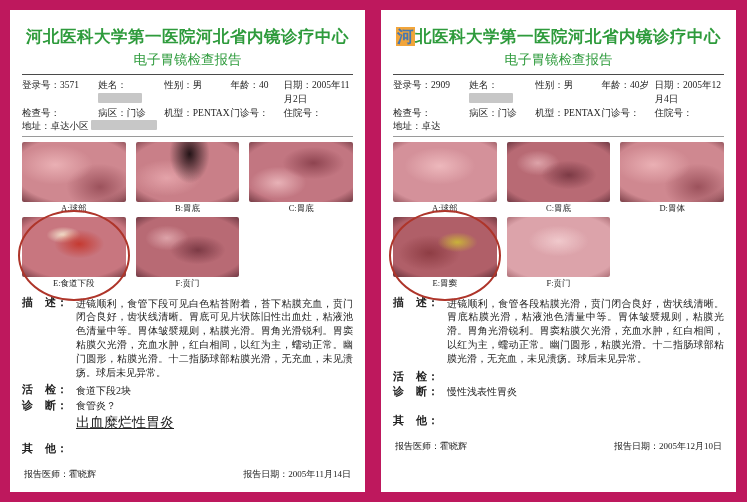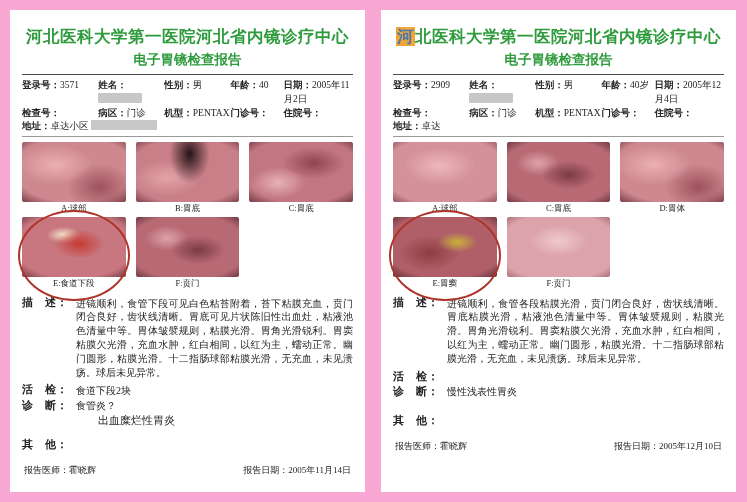--- a/index.html
+++ b/index.html
@@ -1,32 +1,32 @@
 <!DOCTYPE html>
 <html><head>
 <meta charset="utf-8">
 <style>
   * { margin:0; padding:0; box-sizing:border-box; }
   html,body { width:747px; height:502px; overflow:hidden; }
   body { font-family:"Liberation Serif","DejaVu Serif",serif; color:#232323; }
-  .frame { width:747px; height:502px; background:#f9a8d4; display:flex; gap:16px; padding:10px; }
+  .frame { width:747px; height:502px; background:#be185d; display:flex; gap:16px; padding:10px; }
   .page { background:#ffffff; width:355px; height:482px; padding:16px 12px 8px 12px; position:relative; }
 
   .title { text-align:center; font-family:"DejaVu Sans","Liberation Sans",sans-serif;
            font-weight:bold; font-size:16.5px; color:#2e9b3c; letter-spacing:0.5px; white-space:nowrap; }
   .hl { background:#f2a53a; color:#4878b0; padding:0 1px; }
   .hl:empty { display:none; }
   .subtitle { text-align:center; font-family:"DejaVu Sans","Liberation Sans",sans-serif;
-              font-weight:bold; font-size:13.5px; color:#2e9b3c; margin-top:3px; }
+              font-weight:normal; font-size:13.5px; color:#2e9b3c; margin-top:3px; }
   .rule-dark { border-top:1.6px solid #4a4a4a; margin:5px 0 4px 0; }
   .rule-light { border-top:1px solid #9a9a9a; margin:2px 0 5px 0; }
 
   .info { font-size:9.5px; line-height:1.45; }
   .info .row { display:flex; }
-  .lbl { font-weight:bold;text-align:center; }
+  .lbl { font-weight:normal;text-align:center; }
   .c1 { width:23%; } .c2 { width:20%; } .c3 { width:20%; } .c4 { width:16%; } .c5 { flex:1; }
   .redact { display:inline-block; width:44px; height:10px; background:#c7c7c7;
             vertical-align:-1px; border-radius:1px; }
   .redact.wide { width:66px; }
 
   .grid { display:grid; grid-template-columns:repeat(3,1fr); column-gap:10px; row-gap:3px; margin-top:4px; }
   .cell { position:relative; text-align:center; }
   .photo { height:60px; border-radius:2px; position:relative; overflow:hidden; }
   .caption { font-size:8.5px; line-height:12px; color:#222; }
 
@@ -53,21 +53,21 @@
         radial-gradient(ellipse 50% 50% at 35% 60%, #8e3d44 0%, rgba(142,61,68,0) 60%),
         radial-gradient(ellipse 98% 94% at 50% 48%, #b05f68 58%, #4e232b 80%, #150a0d 94%); }
 
   .circle { position:absolute; left:-4px; right:-4px; top:-7px; bottom:-12px;
             border:2px solid #ae352a; border-radius:50%; z-index:3; pointer-events:none; }
 
   .sec { display:flex; margin-top:6px; }
   .sec-label { font-weight:bold; font-size:11px; width:54px; flex-shrink:0; letter-spacing:0.5px; white-space:nowrap; }
   .sec-text { font-size:10px; line-height:1.38; text-align:justify; flex:1; padding-top:1.5px; }
   .sec-tight { margin-top:3px; }
-  .indent2 { margin-left:76px; font-size:11px; line-height:1.38; }
+  .indent2 { margin-left:54px; font-size:14px; line-height:1.38;text-decoration:underline; }
 
   .footer { display:flex; justify-content:space-between; font-size:9px; margin-top:12px; padding:0 2px; }
 </style>
 </head>
 <body>
 
 <div class="frame">
 
   <div class="page">
     <div class="title"><span>河北医科大学第一医院河北省内镜诊疗中心</span></div>

